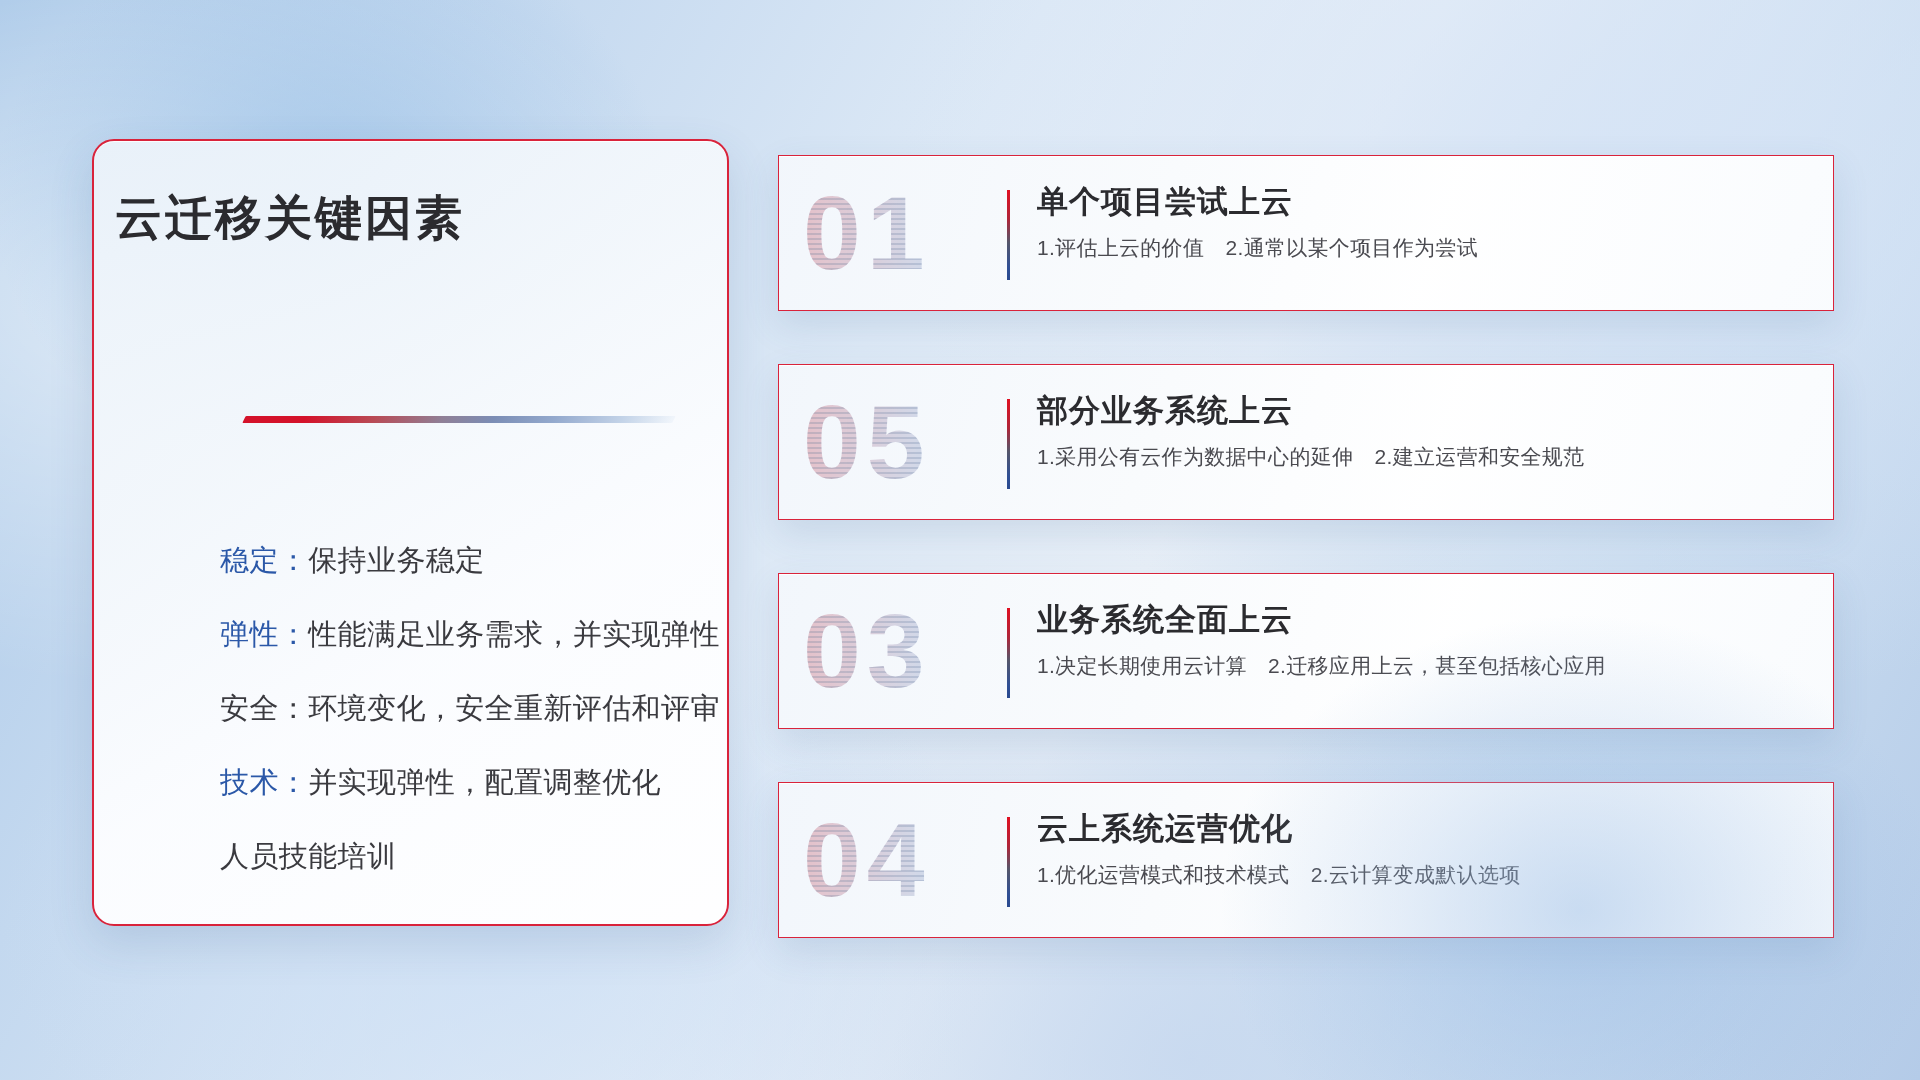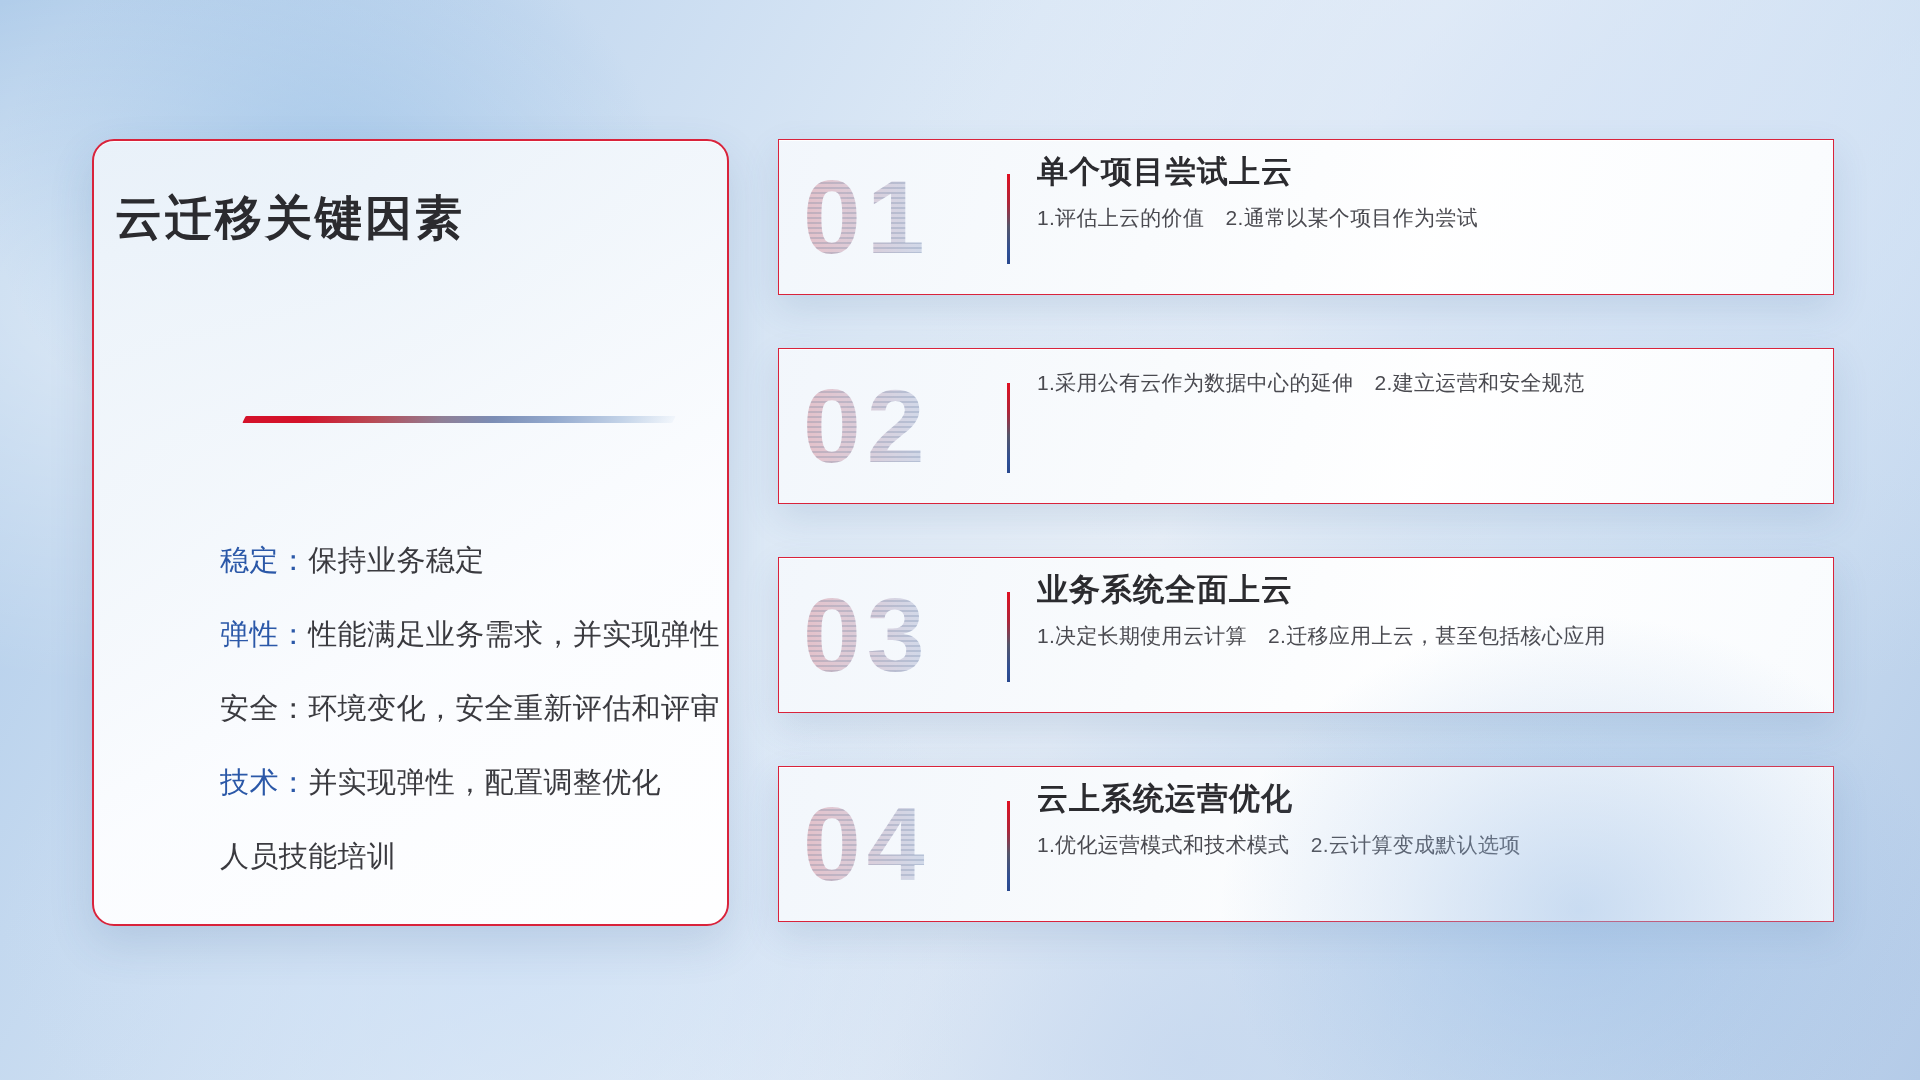--- a/index.html
+++ b/index.html
@@ -123,20 +123,21 @@
     height: 156px;
     margin-bottom: 53px;
     border: 1.6px solid #d9233b;
     background: linear-gradient(108deg,
         rgba(243,247,252,0.97) 0%,
         rgba(249,251,253,0.98) 34%,
         rgba(255,255,255,0.99) 62%,
         rgba(250,252,254,0.98) 100%);
     box-shadow: 0 14px 34px rgba(58,96,146,0.14), inset 0 1px 0 rgba(255,255,255,0.9);
     overflow: hidden;
+    margin-top: 16px;
   }
   .card:last-child { margin-bottom: 0; }
 
   
   .card-index {
     position: absolute;
     left: 24px;
     top: 50%;
     transform: translateY(-50%);
     font-size: 104px;
@@ -165,21 +166,21 @@
     top: 34px;
     width: 3px;
     height: 90px;
     background: linear-gradient(180deg, #e01022 0%, #b02438 32%, #55566a 58%, #2f4f95 86%, #29498f 100%);
   }
 
   .card-body {
     position: absolute;
     left: 258px;
     right: 24px;
-    top: 10px;
+    top: 24px;
   }
 
   .card-title {
     font-size: 31px;
     font-weight: 700;
     color: #2b2b2f;
     letter-spacing: 1px;
     line-height: 44px;
     white-space: nowrap;
   }
@@ -234,23 +235,24 @@
     <article class="card">
       <div class="card-index">01</div>
       <div class="card-divider"></div>
       <div class="card-body">
         <div class="card-title">单个项目尝试上云</div>
         <div class="card-sub">1.评估上云的价值　2.通常以某个项目作为尝试</div>
       </div>
     </article>
 
     <article class="card">
-      <div class="card-index">02</div>
-      <div class="card-divider"></div>
-      <div class="card-body">
+      <div class="card-index">05</div>
+      <div class="card-divider"></div>
+      <div class="card-body">
+        <div class="card-title">部分业务系统上云</div>
         <div class="card-sub">1.采用公有云作为数据中心的延伸　2.建立运营和安全规范</div>
       </div>
     </article>
 
     <article class="card">
       <div class="card-index">03</div>
       <div class="card-divider"></div>
       <div class="card-body">
         <div class="card-title">业务系统全面上云</div>
         <div class="card-sub">1.决定长期使用云计算　2.迁移应用上云，甚至包括核心应用</div>

